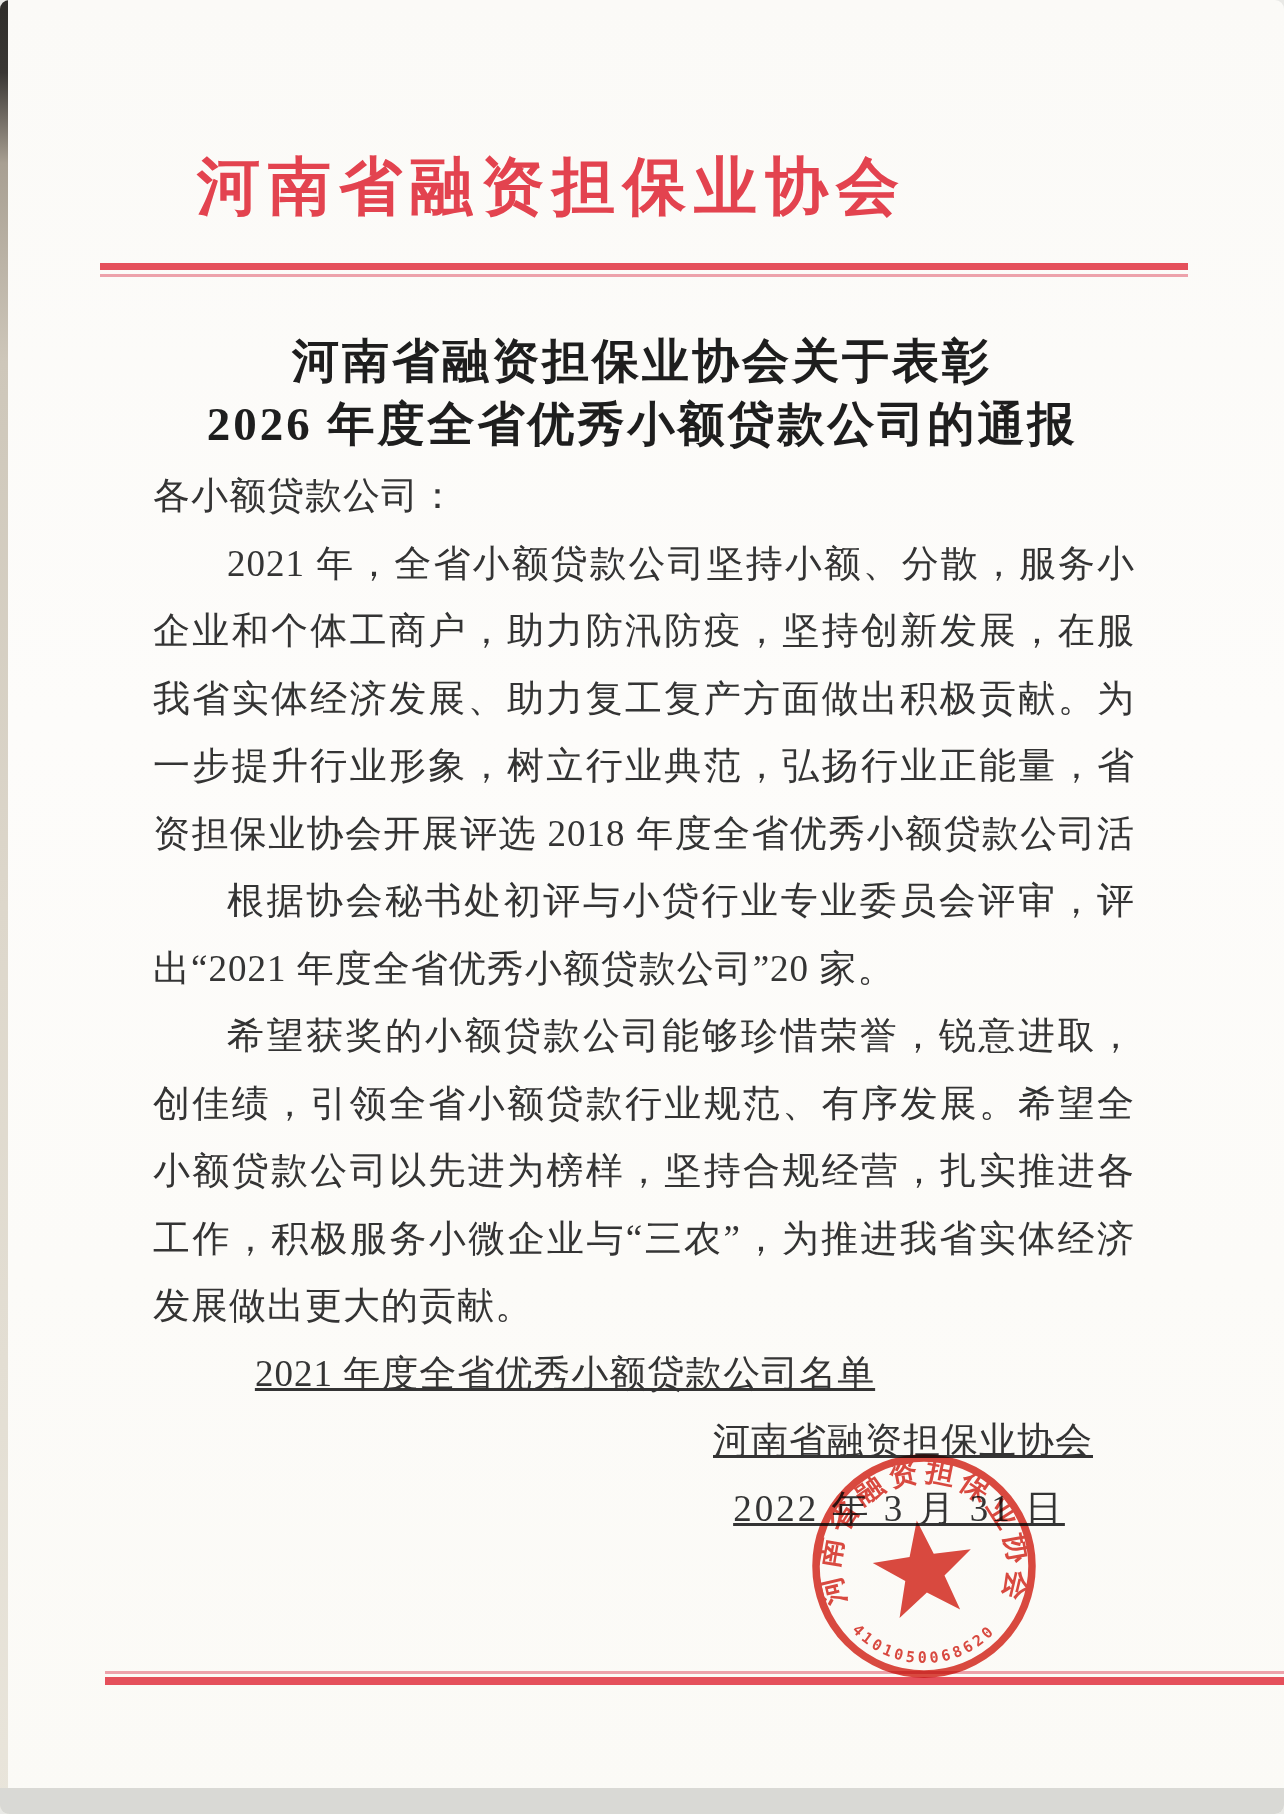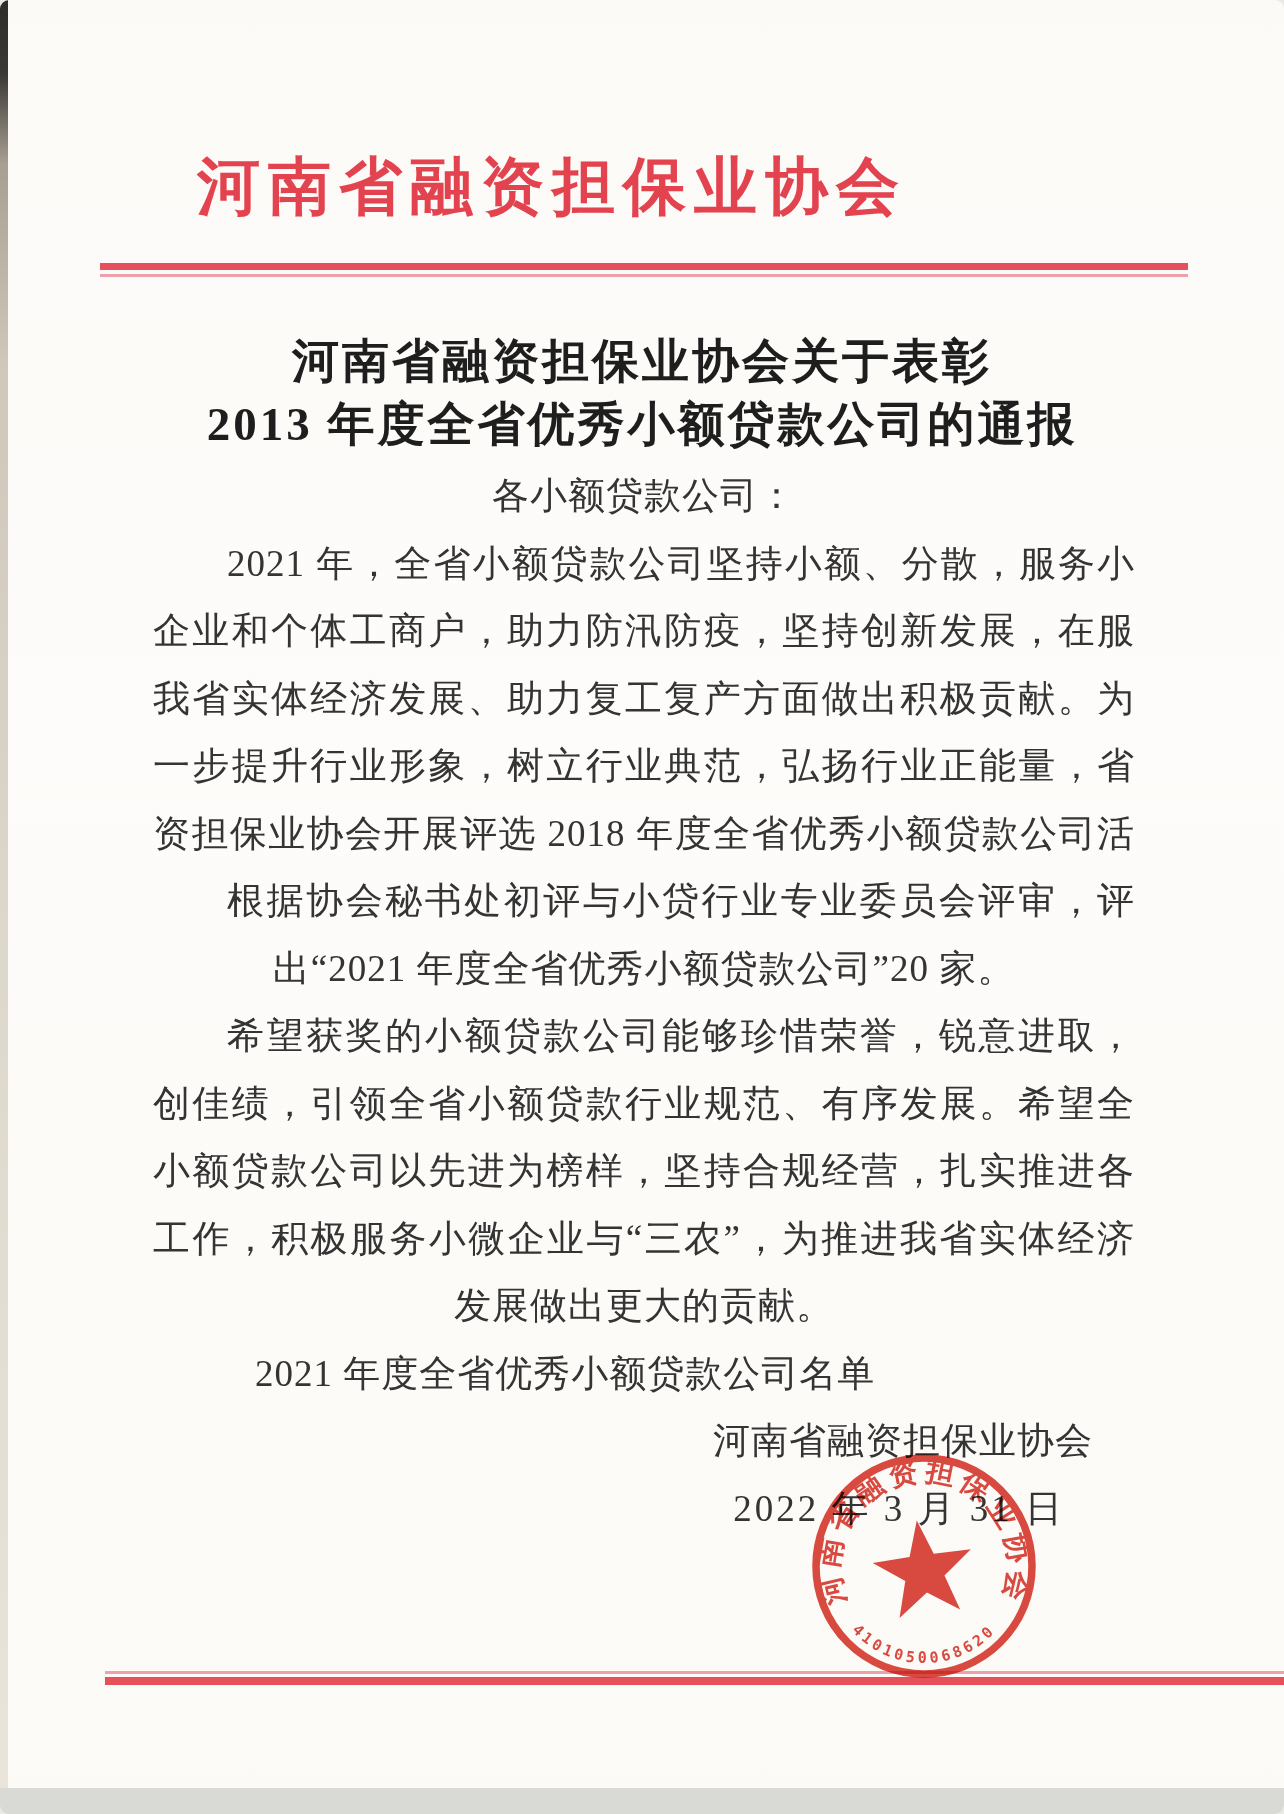--- a/index.html
+++ b/index.html
@@ -32,24 +32,24 @@
   .doctitle{
     position:absolute;left:0;top:330px;width:1284px;text-align:center;
     font-size:47px;font-weight:700;letter-spacing:3px;line-height:63px;color:#1e1e1e;
     white-space:nowrap;
   }
   
   .body{
     position:absolute;left:153px;top:462px;width:982px;
     font-size:37px;color:#343434;
   }
-  .bl{height:67.5px;line-height:67.5px;letter-spacing:1px;white-space:nowrap;text-align:center;}
+  .bl{height:67.5px;line-height:67.5px;letter-spacing:1px;white-space:nowrap;}
   .bl.j{text-align:justify;text-align-last:justify;white-space:normal;overflow:hidden;}
   .bl.i{padding-left:74px;}
-  .bl.center{text-align:center;white-space:nowrap;}
+  .bl.center{text-align:center;white-space:nowrap;text-decoration:underline;}
   .attach-title{transform:translateX(-79px);}
   .sig{transform:translateX(259px);}
   .date{transform:translateX(255px);letter-spacing:3px;}
   
   .rule-bot-thin{position:absolute;left:105px;top:1671px;width:1179px;height:3px;background:#eda2ab;}
   .rule-bot-thick{position:absolute;left:105px;top:1677px;width:1179px;height:8px;background:#e5505b;}
   
   .seal{
     position:absolute;left:806px;top:1448px;width:236px;height:236px;
     mix-blend-mode:multiply;opacity:.92;z-index:5;
@@ -65,21 +65,21 @@
 
   <div class="edge-left"></div>
   <div class="edge-bottom"></div>
 
   <div class="hdr">河南省融资担保业协会</div>
   <div class="rule-top-thick"></div>
   <div class="rule-top-thin"></div>
 
   <div class="doctitle">
     <div>河南省融资担保业协会关于表彰</div>
-    <div>2013 年度全省优秀小额贷款公司的通报</div>
+    <div>2026 年度全省优秀小额贷款公司的通报</div>
   </div>
 
   <div class="body">
     <div class="bl">各小额贷款公司：</div>
     <div class="bl j i">2021 年，全省小额贷款公司坚持小额、分散，服务小微</div>
     <div class="bl j">企业和个体工商户，助力防汛防疫，坚持创新发展，在服务</div>
     <div class="bl j">我省实体经济发展、助力复工复产方面做出积极贡献。为进</div>
     <div class="bl j">一步提升行业形象，树立行业典范，弘扬行业正能量，省融</div>
     <div class="bl j">资担保业协会开展评选 2018 年度全省优秀小额贷款公司活</div>
     <div class="bl j i">根据协会秘书处初评与小贷行业专业委员会评审，评选</div>

